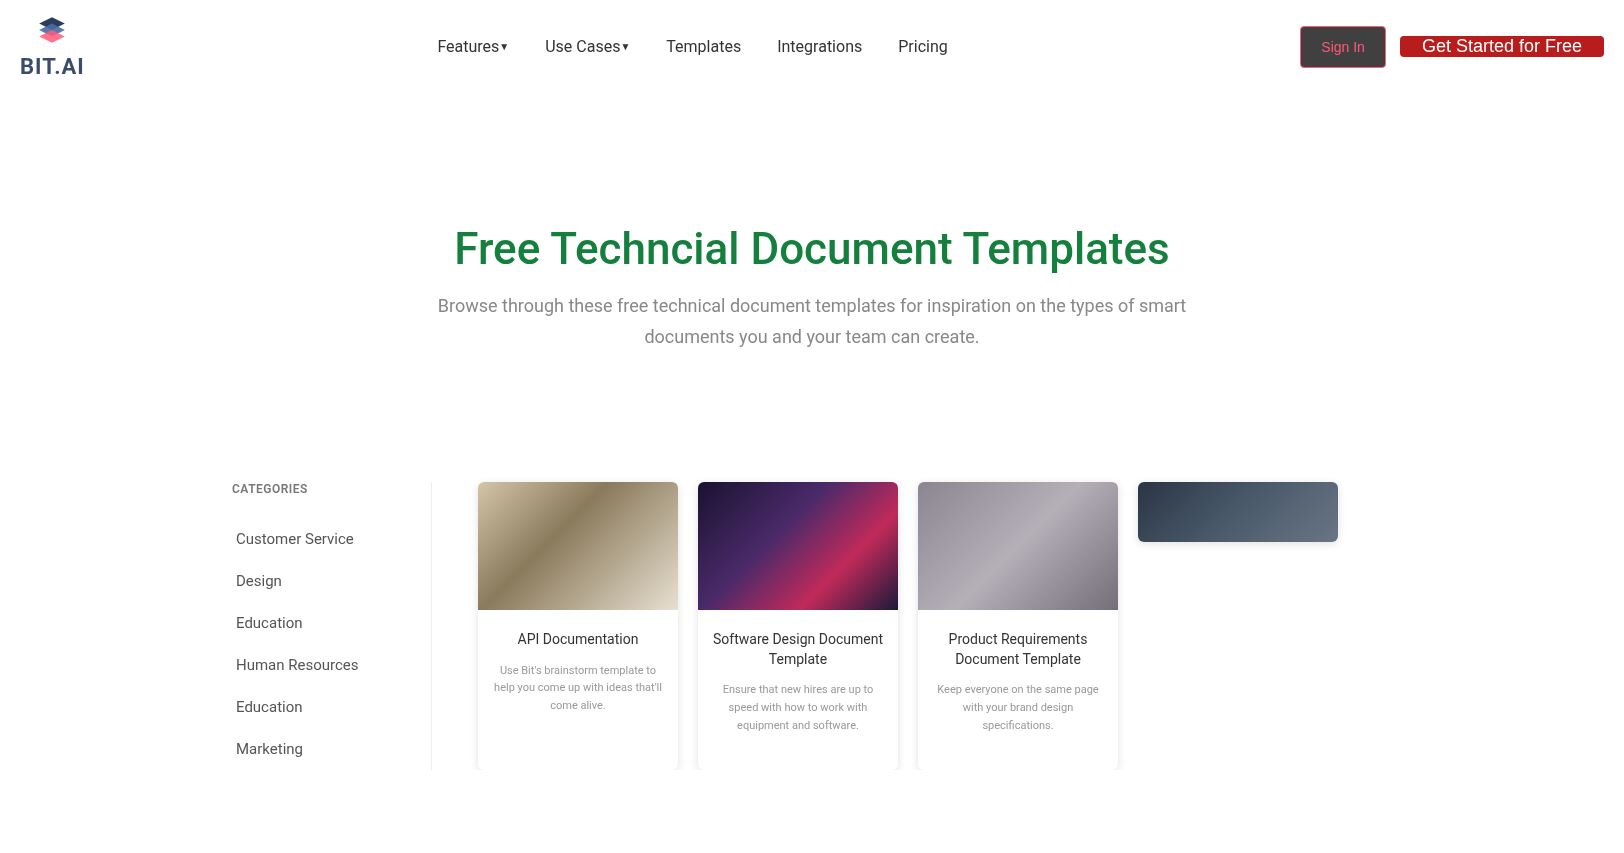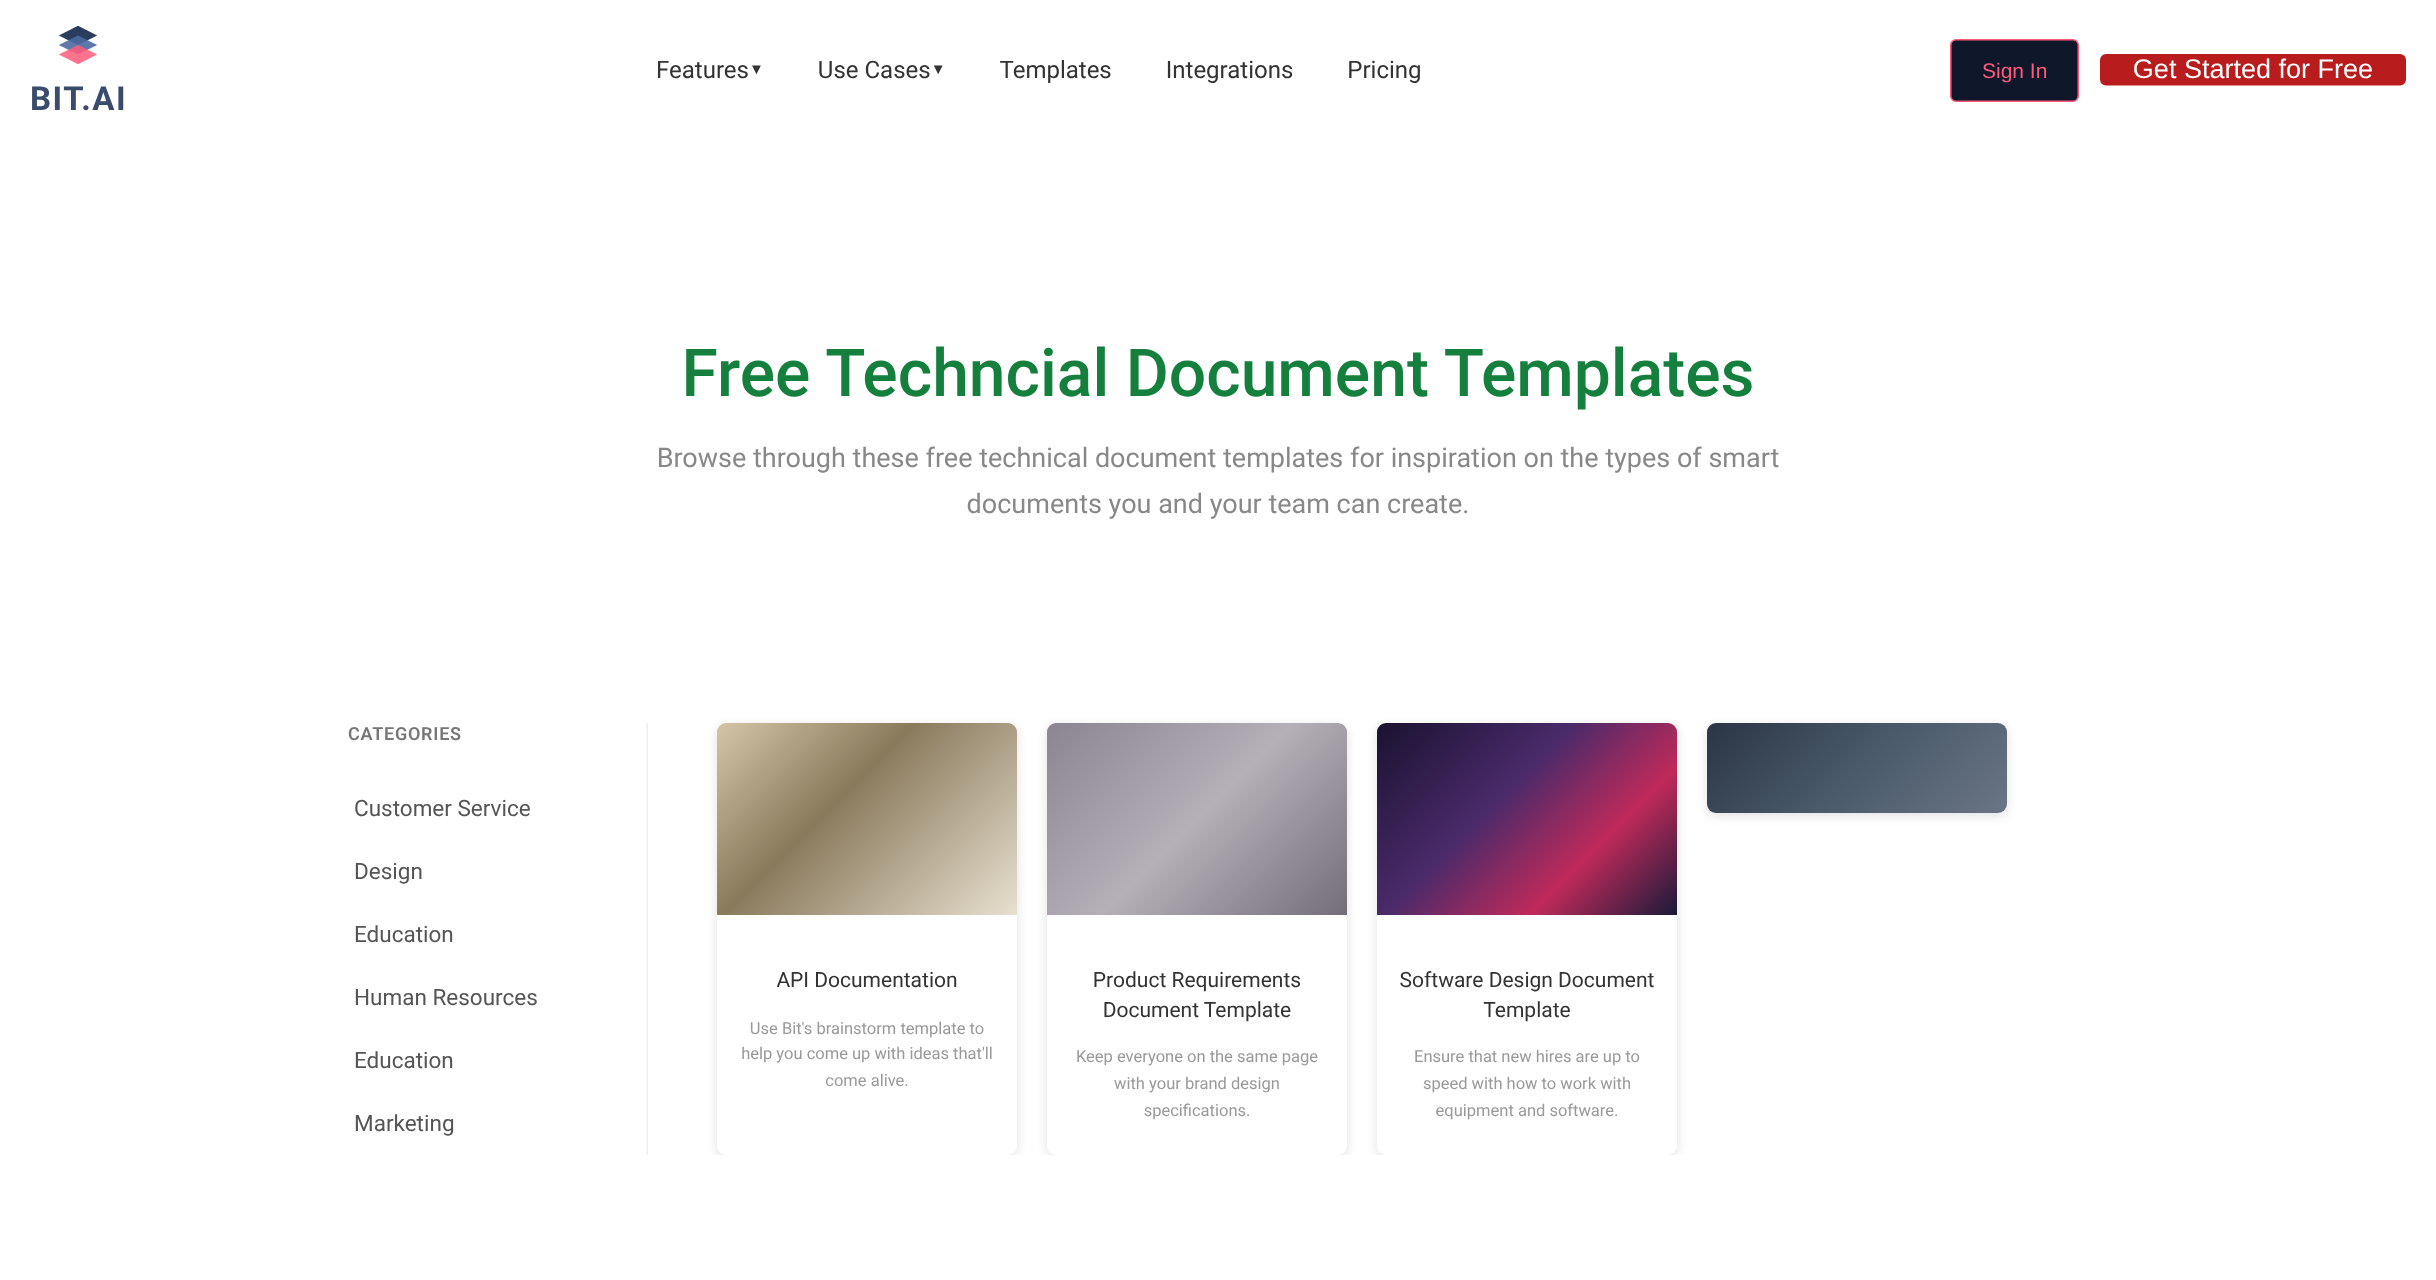--- a/index.html
+++ b/index.html
@@ -8,39 +8,39 @@
 
 .header { display: flex; align-items: center; justify-content: space-between; padding: 14px 20px; }
 .logo { display: flex; align-items: center; gap: 8px; flex-direction: column; }
 .logo-icon { width: 32px; height: 32px; position: relative; }
 .logo-text { font-size: 22px; font-weight: 700; letter-spacing: 1px; color: #3a4b6b; }
 .logo-text .ai { color: #3a4b6b; }
 .nav { display: flex; align-items: center; gap: 36px; }
 .nav-item { font-size: 16px; color: #333; cursor: pointer; display: flex; align-items: center; gap: 0; }
 .chevron { font-size: 10px; }
 .auth { display: flex; align-items: center; gap: 14px; }
-.signin-btn { padding: 12px 20px; border: 1px solid #ff5a7a; border-radius: 4px; color: #ff5a7a; background: #0f172a; font-size: 14px; cursor: pointer; }
+.signin-btn { padding: 12px 20px; border: 1px solid #ff5a7a; border-radius: 4px; color: #ff5a7a; background: #404040; font-size: 14px; cursor: pointer; }
 .getstarted-btn { padding: 0 22px; border: none; border-radius: 4px; background: #b91c1c; color: #fff; font-size: 18px; cursor: pointer; }
 
 
 .hero { text-align: center; padding: 130px 20px 90px; }
 .hero-title { font-size: 44px; font-weight: 500; color: #15803d; margin-bottom: 16px; }
 .hero-sub { font-size: 18px; color: #888; line-height: 1.7; max-width: 760px; margin: 0 auto; }
 
 
 .content { display: flex; max-width: 1200px; margin: 40px auto 0; padding: 0 20px; gap: 0; }
 .sidebar { width: 200px; padding-right: 20px; border-right: 1px solid #eee; }
 .sidebar-title { font-size: 12px; font-weight: 600; color: #777; letter-spacing: 0.5px; margin-bottom: 22px; }
 .sidebar-list { list-style: none; }
 .sidebar-item { font-size: 15px; color: #555; padding: 12px 4px; cursor: pointer; }
 
 .grid { flex: 1; display: flex; flex-wrap: wrap; gap: 20px; padding-left: 46px; }
 .card { width: 200px; border-radius: 6px; box-shadow: 0 2px 8px rgba(0,0,0,0.12); overflow: hidden; background: #fff; cursor: pointer; }
 .card-img { width: 100%; height: 128px; background-size: cover; background-position: center; }
-.card-body { padding: 35px 14px 20px; text-align: center; }
+.card-body { padding: 20px 14px 20px; text-align: center; }
 .card-title { font-size: 14px; color: #333; margin-bottom: 12px; line-height: 1.4; }
 .card-desc { font-size: 11px; color: #999; line-height: 1.6; }
 
 
 .img1 { background: linear-gradient(135deg, #d4c5a8 0%, #8a7a5c 40%, #e8e0d0 100%); }
 .img2 { background: linear-gradient(135deg, #8a8590 0%, #b5afb8 50%, #736e78 100%); }
 .img3 { background: linear-gradient(135deg, #1a1230 0%, #4a2a6a 40%, #c02a5a 70%, #1a1a3a 100%); }
 .img4 { background: linear-gradient(135deg, #2a3545 0%, #4a5a6a 50%, #6a7585 100%); }
 </style>
 </head>
@@ -102,30 +102,30 @@
 
   <div class="grid">
     <div class="card">
       <div class="card-img img1"></div>
       <div class="card-body">
         <div class="card-title">API Documentation</div>
         <div class="card-desc">Use Bit's brainstorm template to help you come up with ideas that'll come alive.</div>
       </div>
     </div>
     <div class="card">
+      <div class="card-img img3"></div>
+      <div class="card-body">
+        <div class="card-title">Software Design Document Template</div>
+        <div class="card-desc">Ensure that new hires are up to speed with how to work with equipment and software.</div>
+      </div>
+    </div>
+    <div class="card">
       <div class="card-img img2"></div>
       <div class="card-body">
         <div class="card-title">Product Requirements Document Template</div>
         <div class="card-desc">Keep everyone on the same page with your brand design specifications.</div>
-      </div>
-    </div>
-    <div class="card">
-      <div class="card-img img3"></div>
-      <div class="card-body">
-        <div class="card-title">Software Design Document Template</div>
-        <div class="card-desc">Ensure that new hires are up to speed with how to work with equipment and software.</div>
       </div>
     </div>
     <div class="card" style="height:60px; overflow:hidden;">
       <div class="card-img img4" style="height:60px;"></div>
     </div>
   </div>
 </section>
 
 </body></html>

